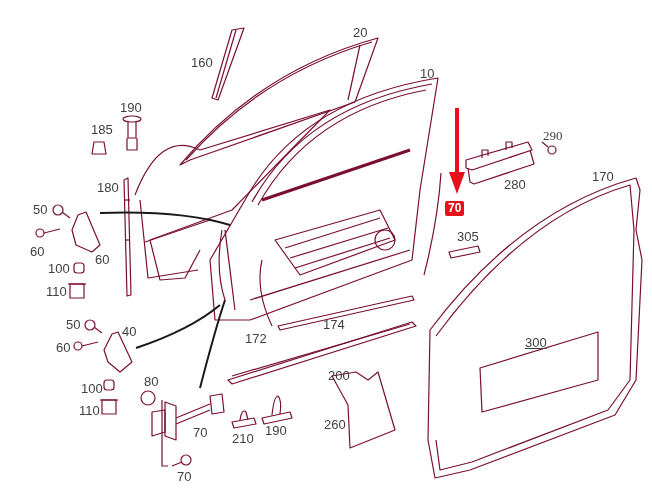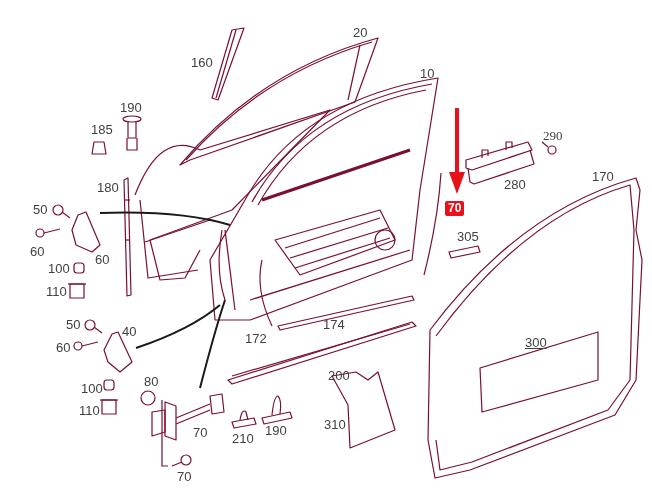--- a/index.html
+++ b/index.html
@@ -198,20 +198,20 @@
 <div class="callout" style="left:81px;top:382px;">100</div>
 <div class="callout" style="left:79px;top:404px;">110</div>
 <div class="callout" style="left:144px;top:375px;">80</div>
 <div class="callout" style="left:193px;top:426px;">70</div>
 <div class="callout" style="left:177px;top:470px;">70</div>
 <div class="callout" style="left:232px;top:432px;">210</div>
 <div class="callout" style="left:265px;top:424px;">190</div>
 <div class="callout" style="left:245px;top:332px;">172</div>
 <div class="callout" style="left:323px;top:318px;">174</div>
 <div class="callout" style="left:288px;top:369px;margin-left:40px;">200</div>
-<div class="callout" style="left:324px;top:418px;">310</div>
+<div class="callout" style="left:324px;top:418px;">260</div>
 <div class="callout" style="left:543px;top:129px;font-family:Liberation Serif, serif;">290</div>
 <div class="callout" style="left:504px;top:178px;">280</div>
 <div class="callout" style="left:457px;top:230px;">305</div>
 <div class="callout" style="left:592px;top:170px;">170</div>
 <div class="callout" style="left:525px;top:336px;text-decoration:underline;">300</div>
 
 <div class="highlight-box" style="left:445px;top:201px;">70</div>
 
 </body></html>

